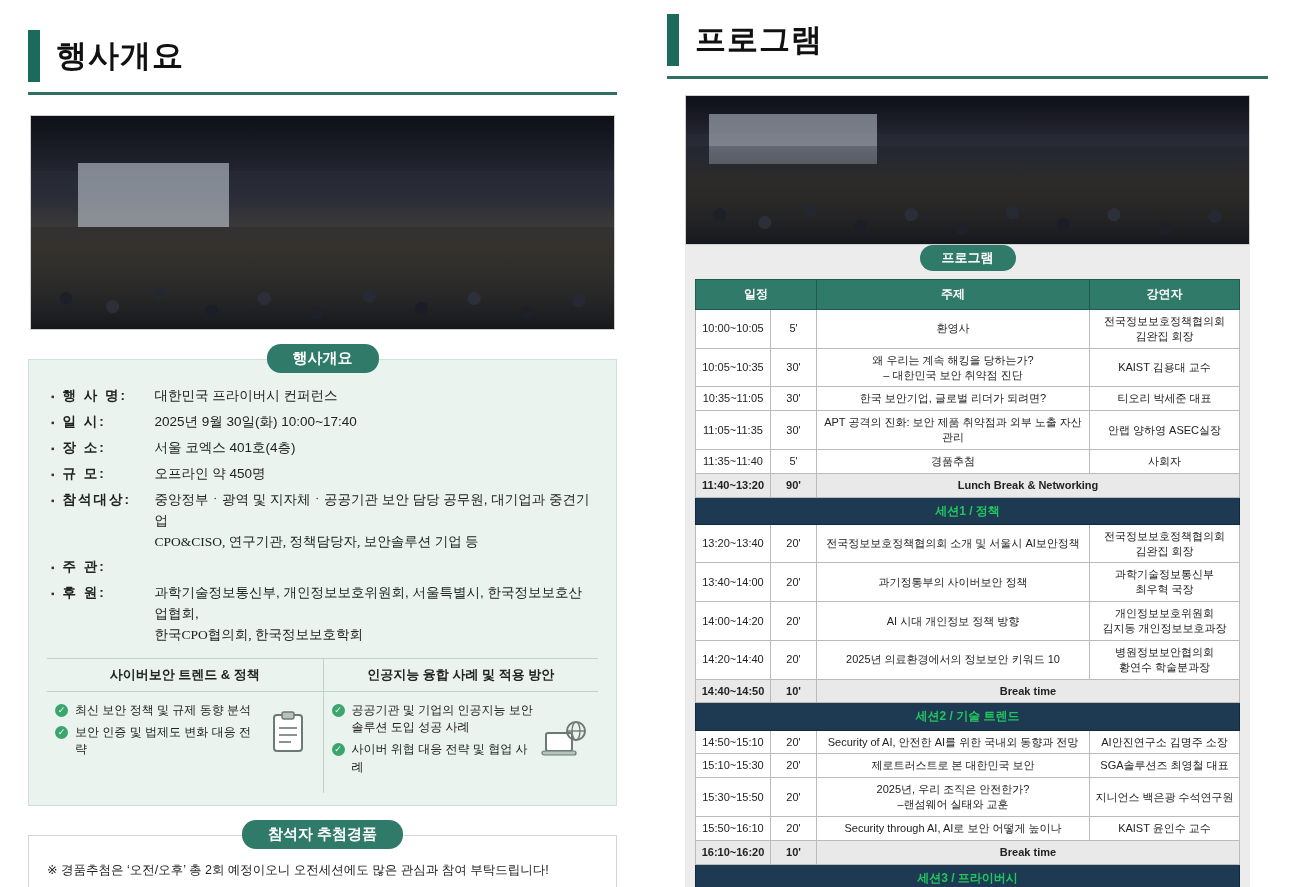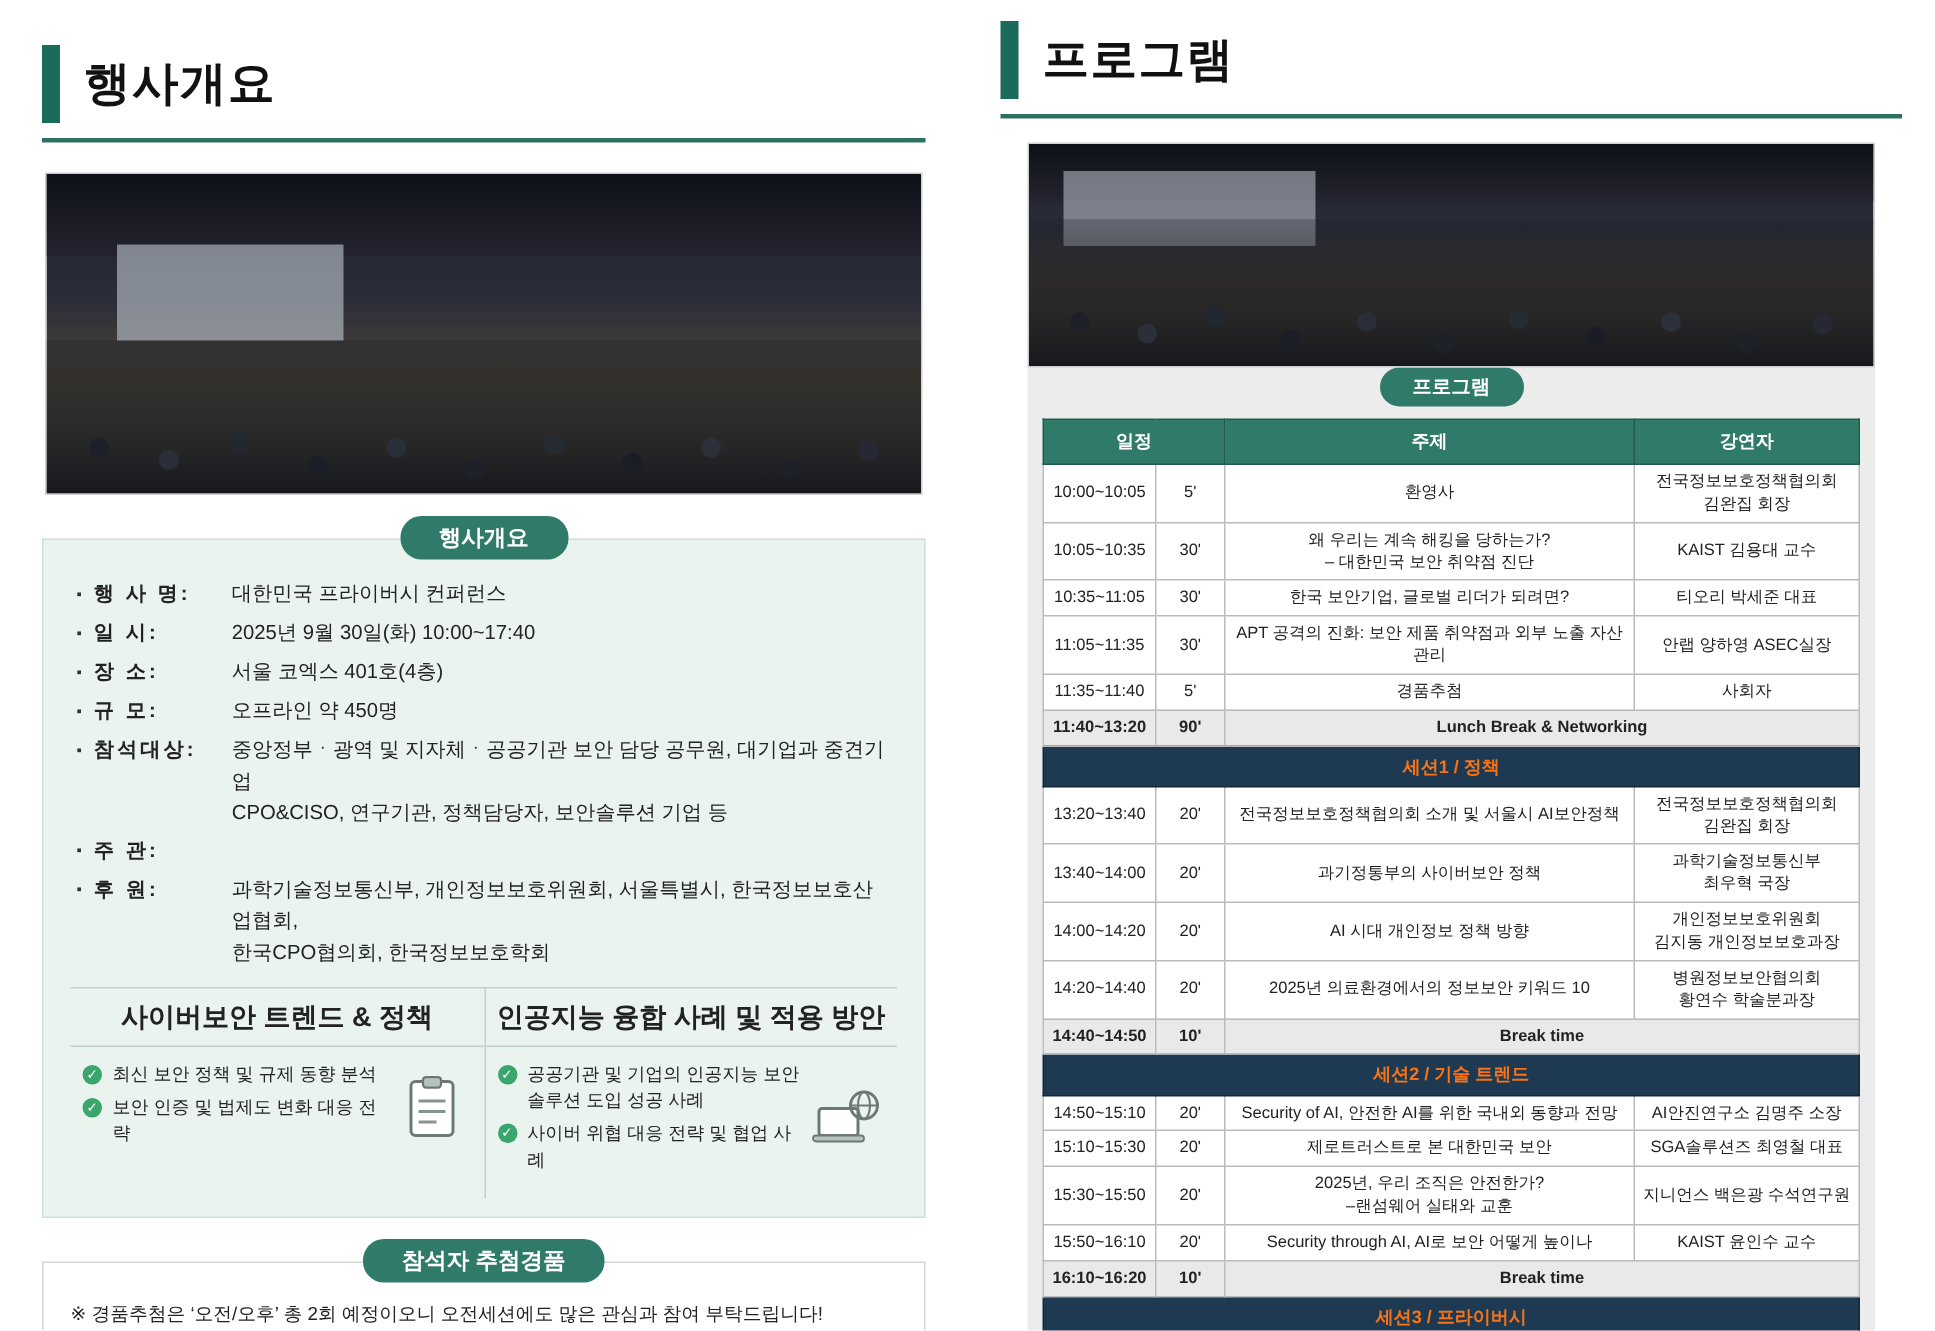--- a/index.html
+++ b/index.html
@@ -51,27 +51,27 @@
           font-size:15px; padding:5px 26px; border-radius:14px; }
   .pill-wrap { text-align:center; margin-top: 14px; }
 
   
   .info-box { background:#eaf3ee; border:1px solid #cfe0d7; margin-top:-14px; padding: 26px 18px 12px 18px; }
   .info-list { list-style:none; margin:0; padding:0 4px; }
   .info-list li { display:flex; font-size:13.5px; line-height:1.55; margin-bottom:4px; }
   .bullet { color:#333; margin-right:8px; font-size:10px; line-height:22px; }
   .lab { min-width:92px; font-weight:bold; letter-spacing:2px; white-space:nowrap; }
   .val { flex:1; }
-  .val .ln2 { display:block; }
+  .val .ln2 { display:block;font-family:Liberation Serif, serif; }
 
   
   .topics { display:flex; margin-top:12px; border-top:1px solid #bfd3c9; }
   .topic { width:50%; }
   .topic + .topic { border-left:1px solid #bfd3c9; }
-  .topic-h { text-align:center; font-size:18px; font-weight:bold; padding:7px 0; border-bottom:1px solid #bfd3c9; }
+  .topic-h { text-align:center; font-size:13px; font-weight:bold; padding:7px 0; border-bottom:1px solid #bfd3c9; }
   .topic-body { display:flex; align-items:center; padding:10px 8px 12px 8px; min-height:78px; }
   .topic-items { flex:1; }
   .topic-item { display:flex; align-items:flex-start; font-size:12px; line-height:1.45; margin-bottom:5px; }
   .chk { width:13px; height:13px; border-radius:50%; background:#3aa56d; color:#fff; font-size:9px;
          display:flex; align-items:center; justify-content:center; margin-right:7px; margin-top:2px; flex:0 0 13px;}
   .topic-ico { width:54px; height:54px; flex:0 0 54px; display:flex; align-items:center; justify-content:center; }
 
   
   .prize-box { border:1px solid #d5d5d5; margin-top:16px; padding: 24px 12px 10px 12px; position:relative; }
   .prize-note { font-size:12.5px; margin: 2px 0 12px 6px; }
@@ -82,21 +82,21 @@
 
   
   .prog-panel { background:#ececec; margin-top:0; padding: 10px 10px 14px 10px; }
   .prog-table { width:100%; border-collapse:collapse; background:#fff; font-size:11px; }
   .prog-table th { background:#2f7a68; color:#fff; font-weight:bold; font-size:12px; padding:6px 2px; border:1px solid #1f5a4c; }
   .prog-table td { border:1px solid #bbb; padding:4px 3px; text-align:center; vertical-align:middle; line-height:1.35; }
   .prog-table td.time { width:75px; white-space:nowrap; }
   .prog-table td.dur { width:46px; }
   .prog-table td.topic-cell { text-align:center; }
   .prog-table td.spk { width:150px; }
-  .row-section td { background:#1d3a52; color:#f97316; font-weight:bold; font-size:12px; padding:5px 0; border:1px solid #12283a;}
+  .row-section td { background:#1d3a52; color:#22c55e; font-weight:bold; font-size:12px; padding:5px 0; border:1px solid #12283a;}
   .row-break td { background:#e9e9e9; font-weight:bold; }
   .row-lunch td { background:#e9e9e9; font-weight:bold; }
   .prog-pill-wrap { text-align:center; margin-top:-2px; margin-bottom:8px; }
 </style>
 </head>
 <body>
 
 <div class="page">
 
   <div class="col-left">

